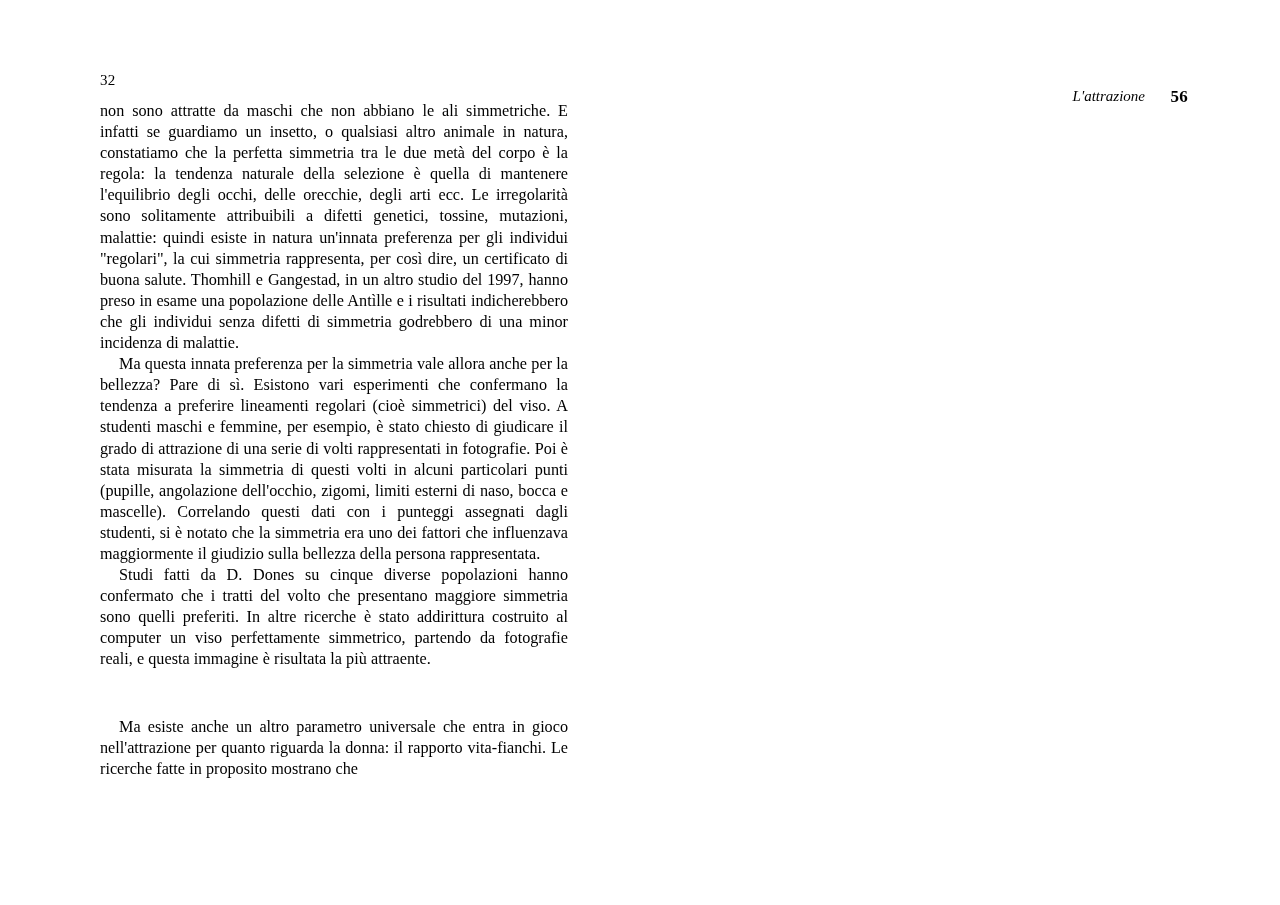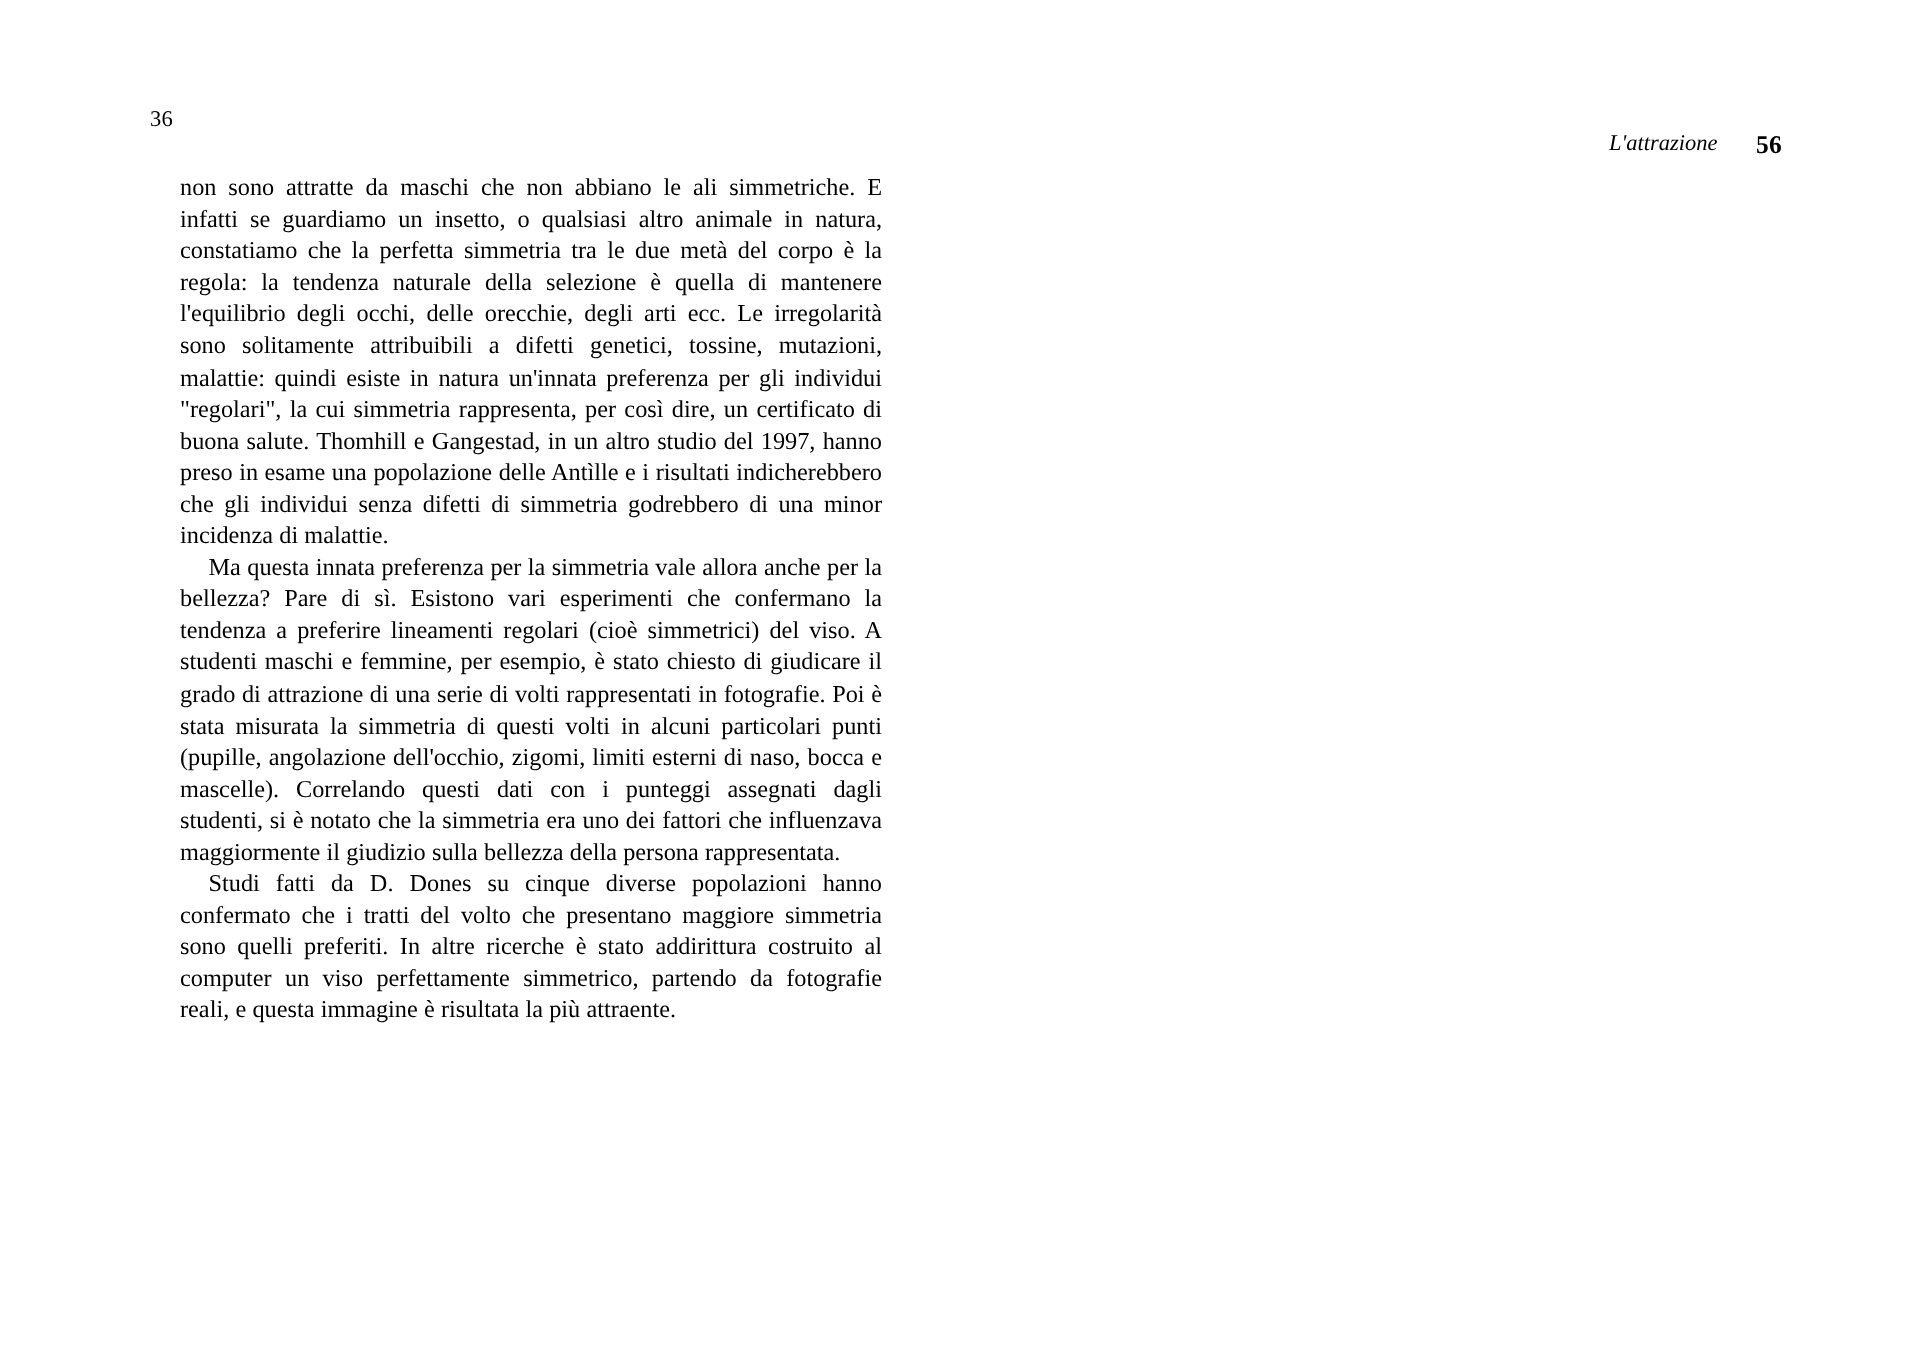--- a/index.html
+++ b/index.html
@@ -64,23 +64,22 @@
     font-size: 16.2px;
     line-height: 21.1px;
     text-align: justify;
     text-justify: inter-word;
     -webkit-hyphens: none;
     hyphens: none;
     word-spacing: 0.1px;
   }
   .col-left {
     left: 100px;
-    top: 115px;
+    top: 101px;
     width: 468px;
-    margin-left: 20px;
   }
 
   .column p {
     margin: 0;
     text-indent: 0;
   }
   .column p.indent {
     text-indent: 19px;
   }
   
@@ -107,35 +106,36 @@
     opacity: 0;
   }
 </style>
 </head>
 <body>
 
 <div class="spread">
 
   <div class="page page-left">
 
-    <div class="folio folio-left">36</div>
+    <div class="folio folio-left">32</div>
 
     <div class="column col-left">
 
       <p>non sono attratte da maschi che non abbiano le ali simmetriche. E infatti se guardiamo un insetto, o qualsiasi altro animale in natura, constatiamo che la perfetta simmetria tra le due metà del corpo è la regola: la tendenza naturale della selezione è quella di mantenere l'equilibrio degli occhi, delle orecchie, degli arti ecc. Le irregolarità sono solitamente attribuibili a difetti genetici, tossine, mutazioni, malattie: quindi esiste in natura un'innata preferenza per gli individui "regolari", la cui simmetria rappresenta, per così dire, un certificato di buona salute. Thomhill e Gangestad, in un altro studio del 1997, hanno preso in esame una popolazione delle Antìlle e i risultati indicherebbero che gli individui senza difetti di simmetria godrebbero di una minor incidenza di malattie.</p>
 
       <p class="indent">Ma questa innata preferenza per la simmetria vale allora anche per la bellezza? Pare di sì. Esistono vari esperimenti che confermano la tendenza a preferire lineamenti regolari (cioè simmetrici) del viso. A studenti maschi e femmine, per esempio, è stato chiesto di giudicare il grado di attrazione di una serie di volti rappresentati in fotografie. Poi è stata misurata la simmetria di questi volti in alcuni particolari punti (pupille, angolazione dell'occhio, zigomi, limiti esterni di naso, bocca e mascelle). Correlando questi dati con i punteggi assegnati dagli studenti, si è notato che la simmetria era uno dei fattori che influenzava maggiormente il giudizio sulla bellezza della persona rappresentata.</p>
 
       <p class="indent">Studi fatti da D. Dones su cinque diverse popolazioni hanno confermato che i tratti del volto che presentano maggiore simmetria sono quelli preferiti. In altre ricerche è stato addirittura costruito al computer un viso perfettamente simmetrico, partendo da fotografie reali, e questa immagine è risultata la più attraente.</p>
 
       <div class="gap-before-subhead"></div>
 
 
       <div class="gap-after-subhead"></div>
 
+      <p class="indent">Ma esiste anche un altro parametro universale che entra in gioco nell'attrazione per quanto riguarda la donna: il rapporto vita-fianchi. Le ricerche fatte in proposito mostrano che</p>
 
     </div>
   </div>
 
   <div class="page page-right">
 
     <div class="runhead">L'attrazione</div>
 
     <div class="folio folio-right">56</div>
 

